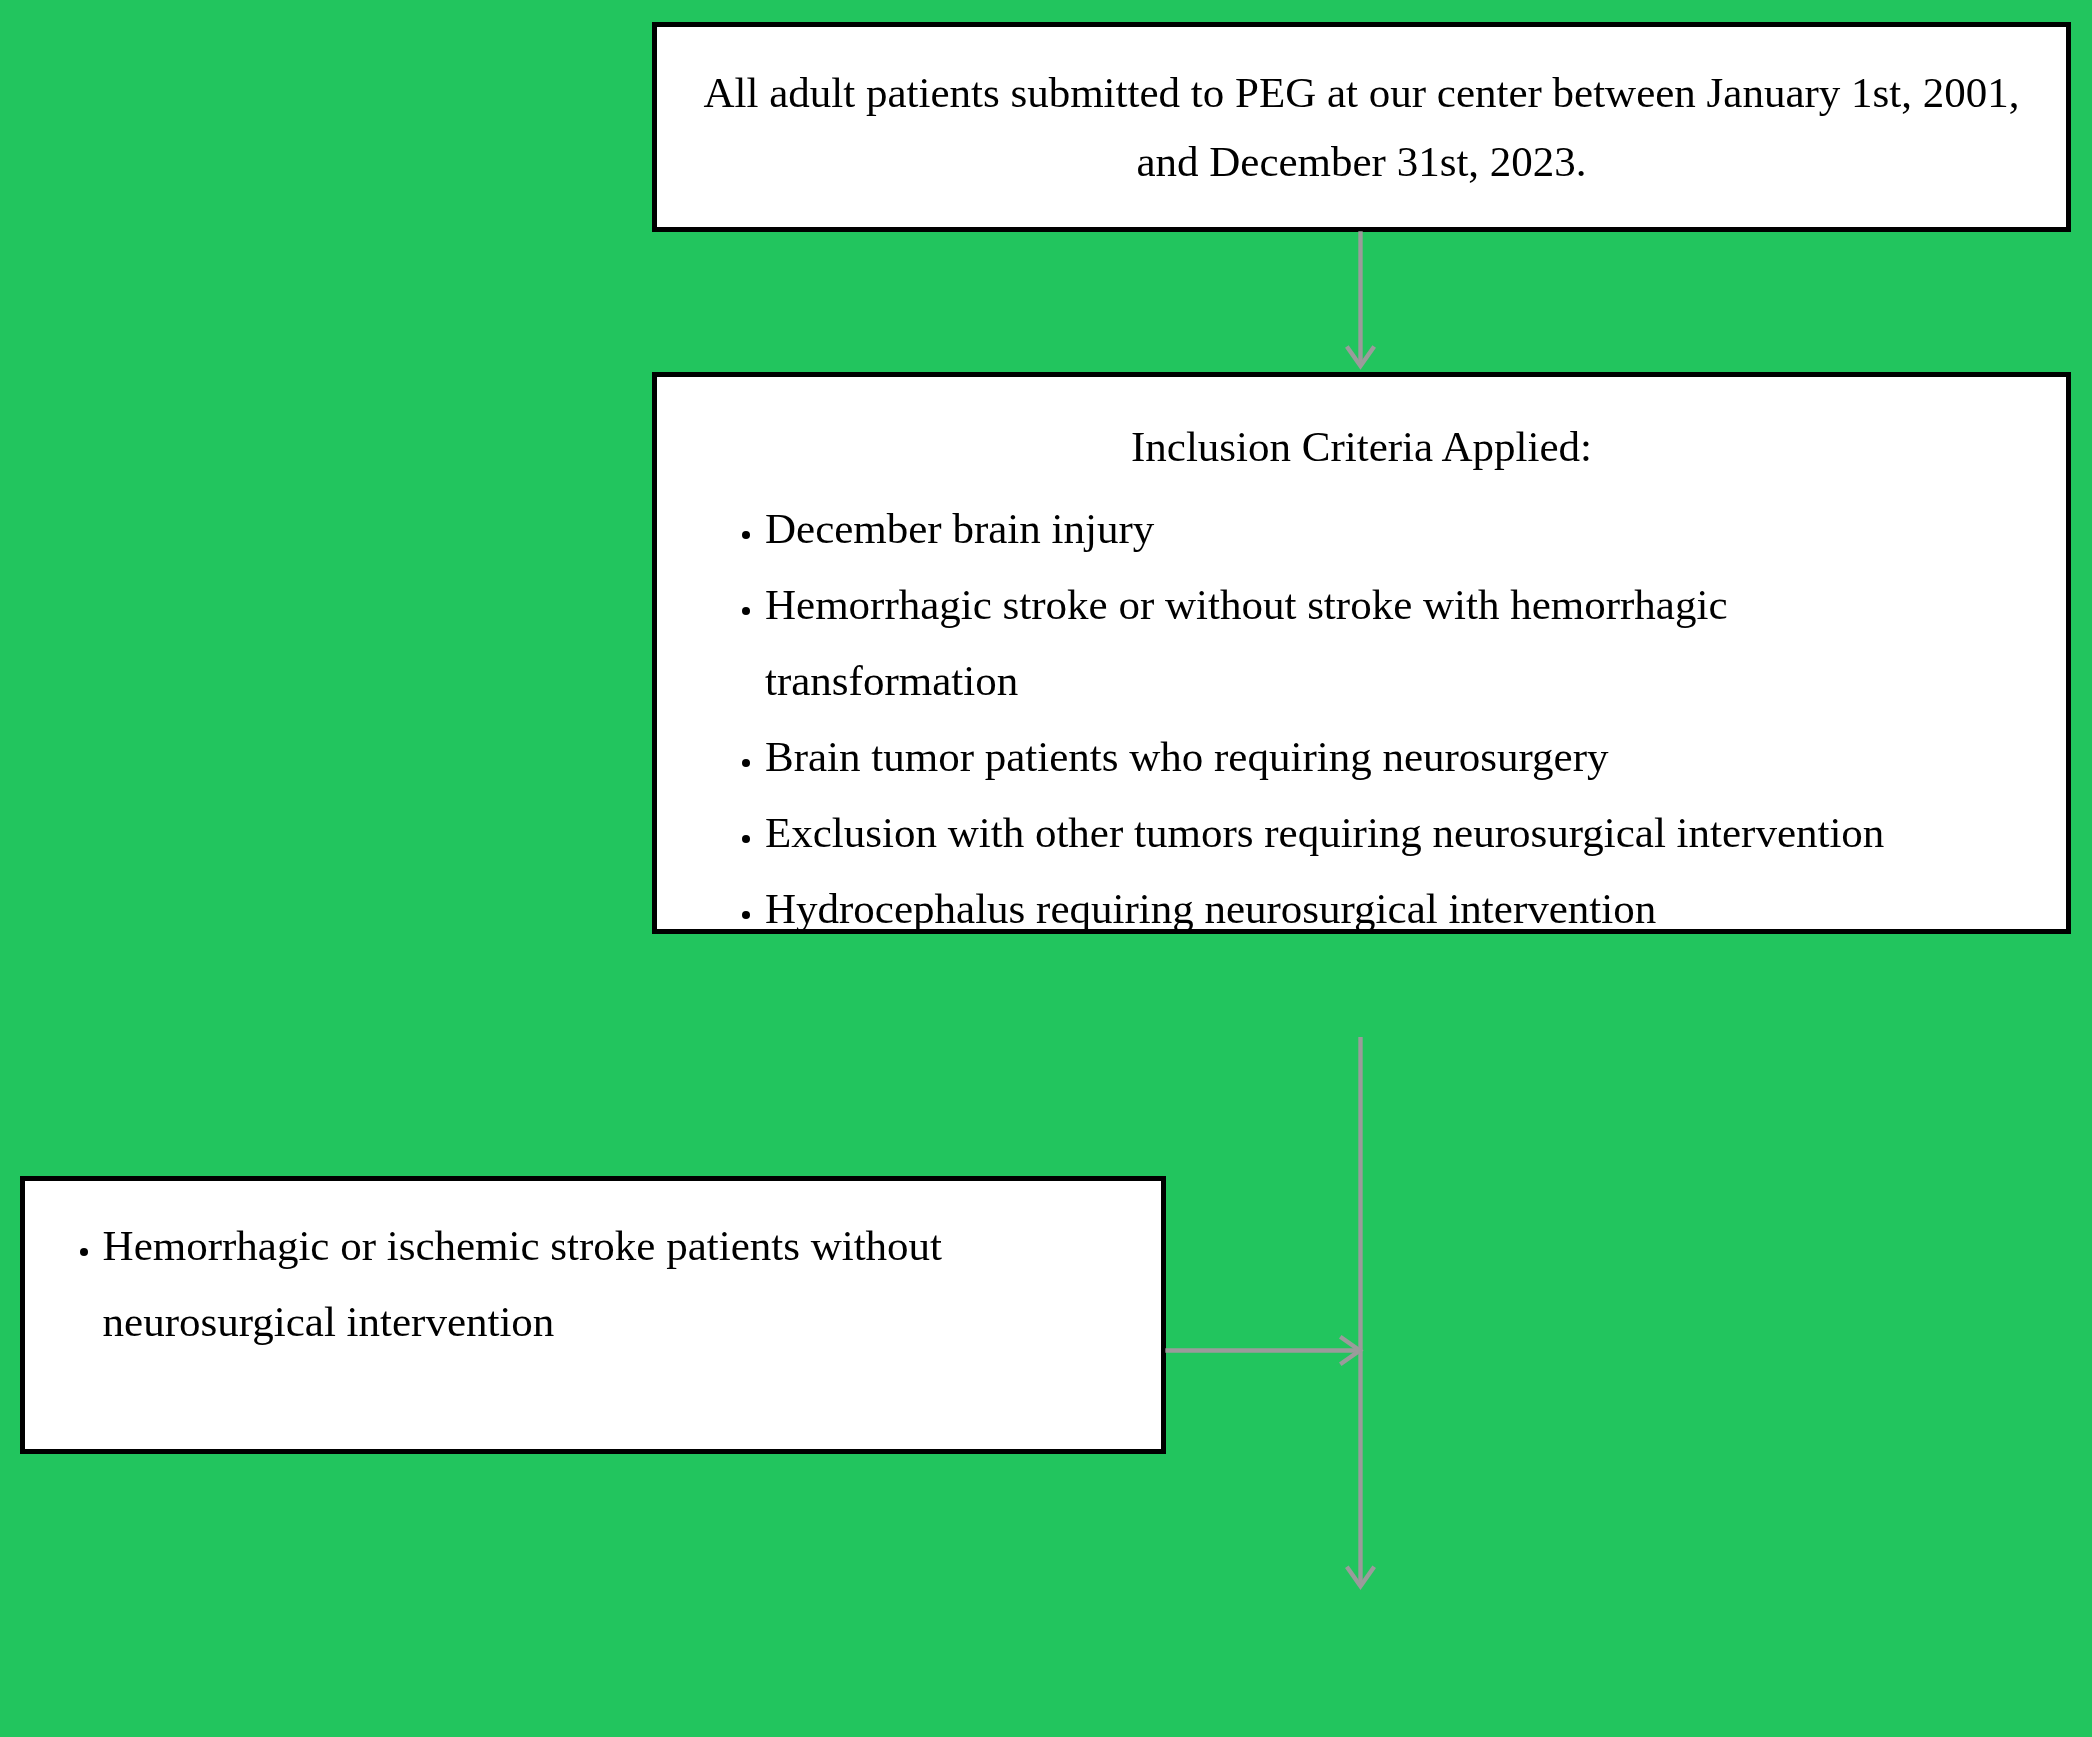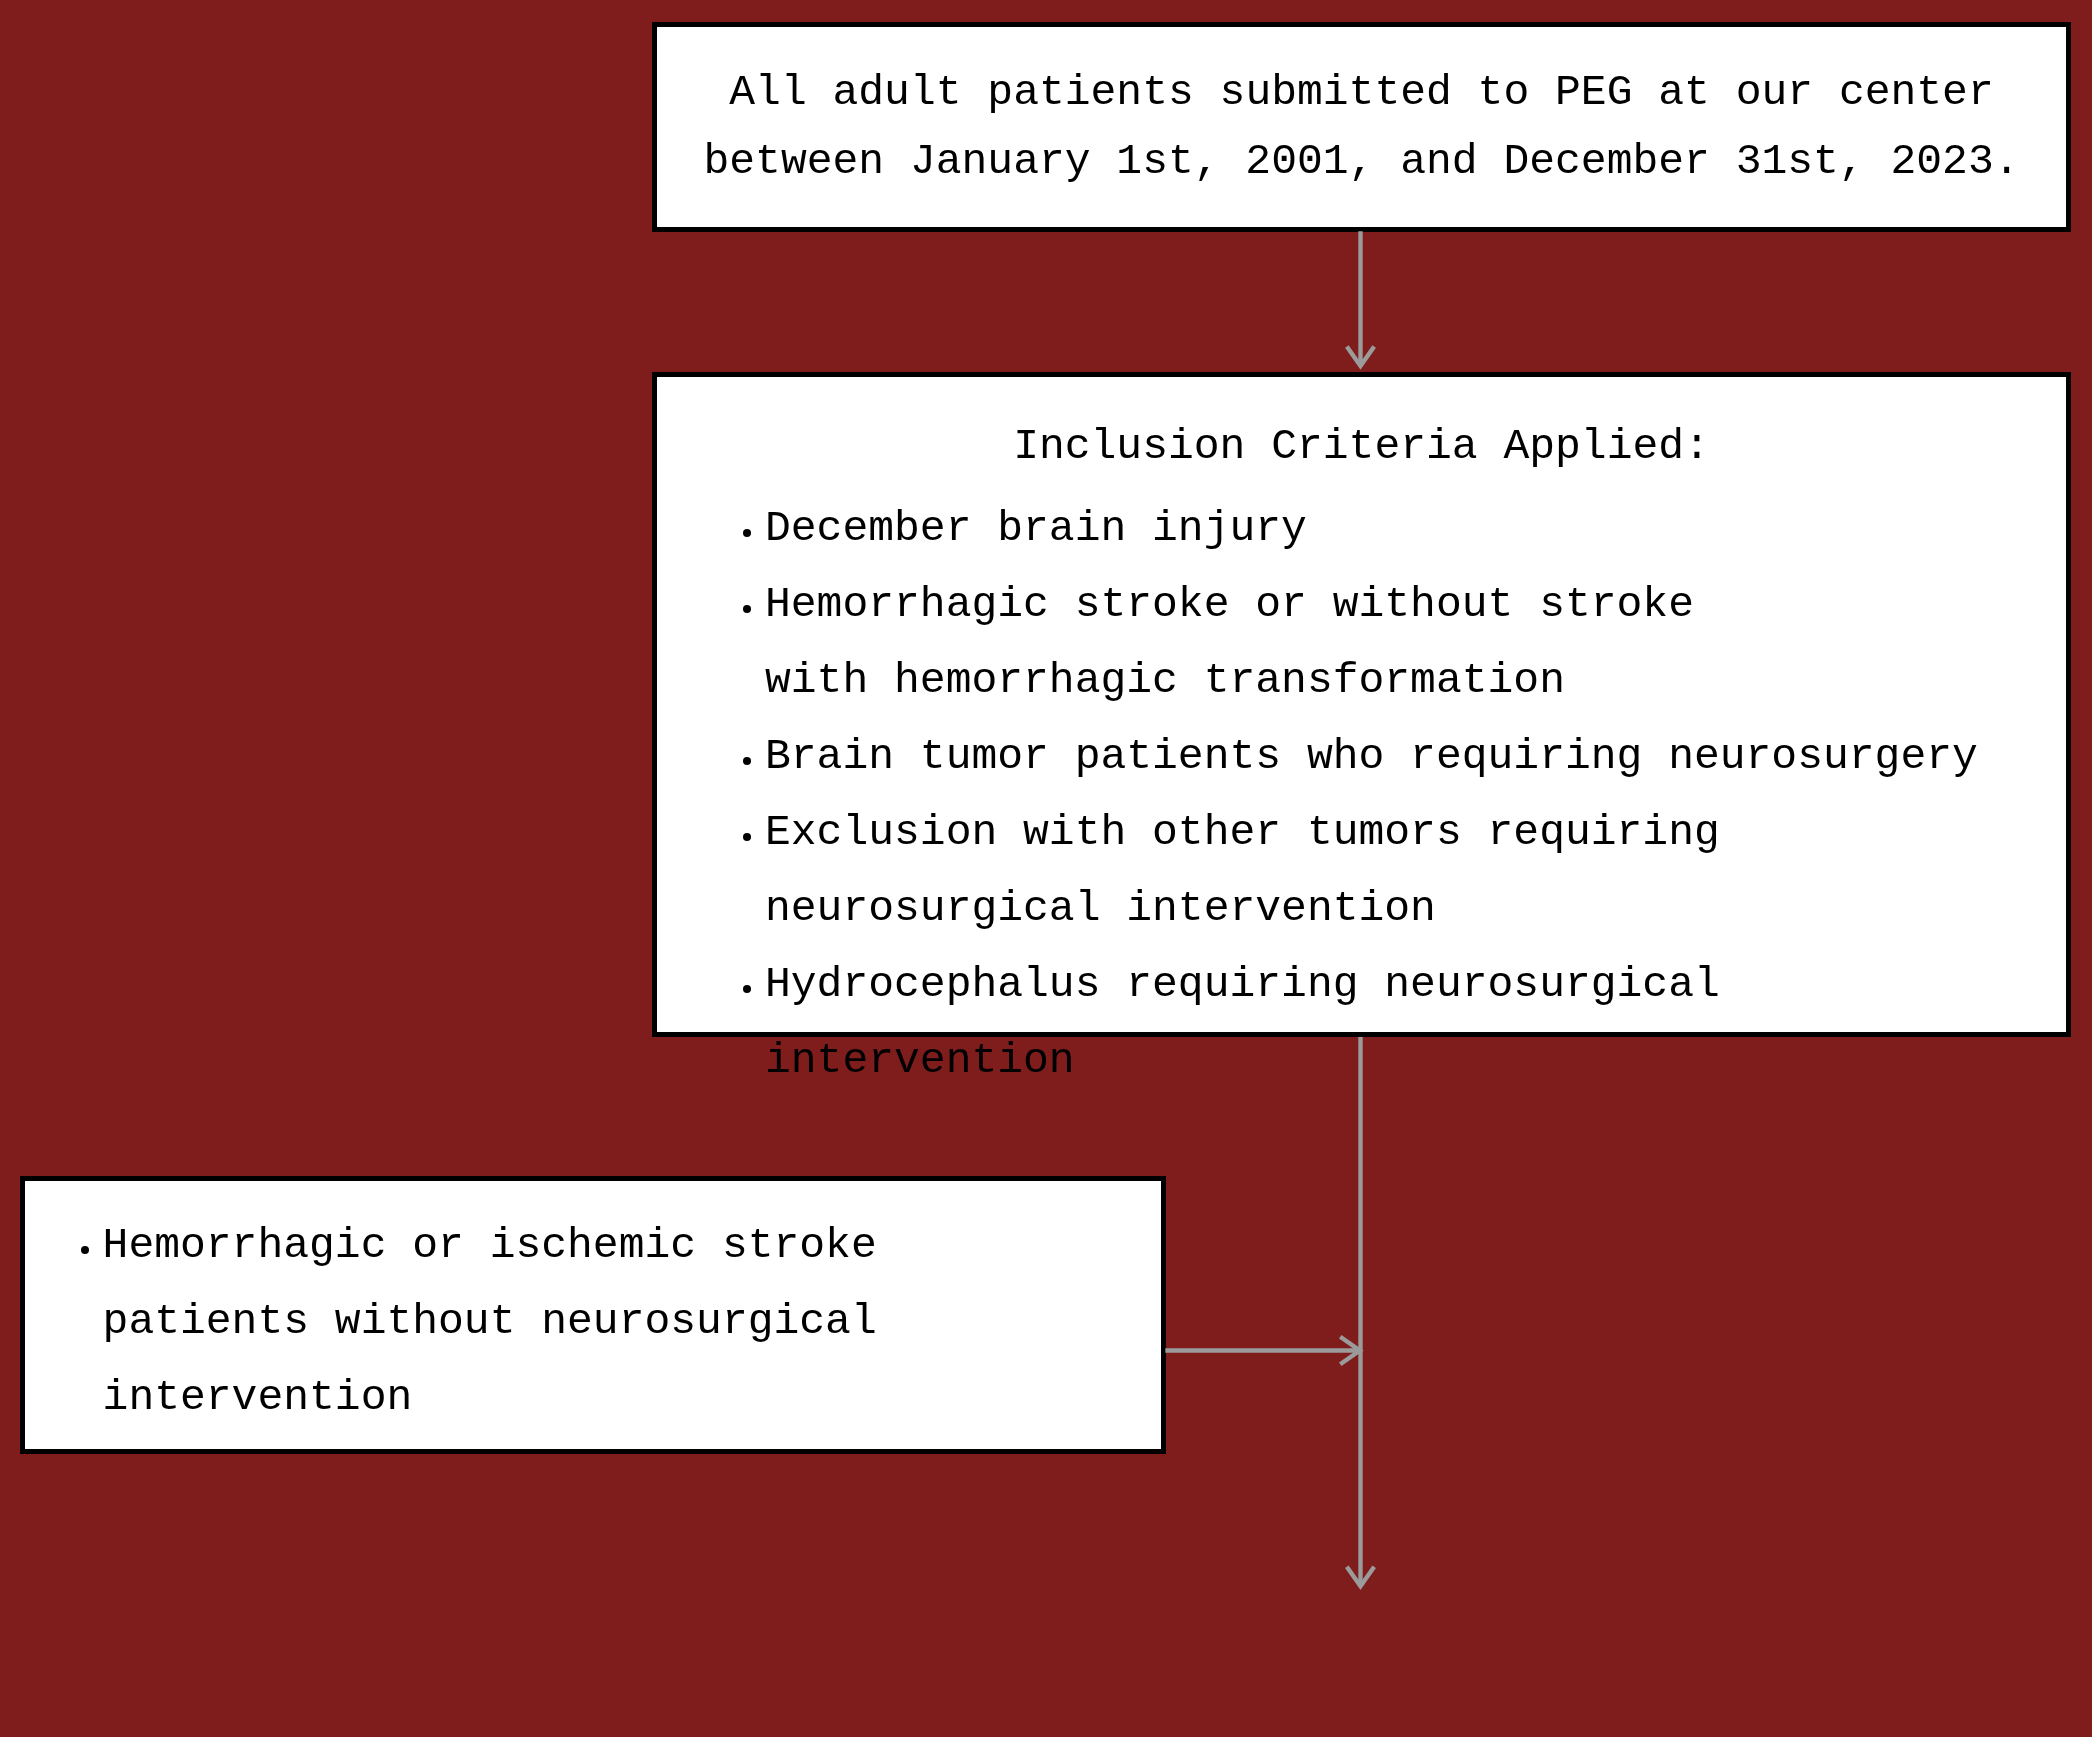--- a/index.html
+++ b/index.html
@@ -4,22 +4,22 @@
 <style>
   html, body {
     margin: 0;
     padding: 0;
     background: #ffffff;
   }
   .canvas {
     position: relative;
     width: 2093px;
     height: 1738px;
-    background: #7f1d1d;
-    font-family: Liberation Mono, monospace;
+    background: #22c55e;
+    font-family: Liberation Serif, serif;
     color: #000000;
     overflow: hidden;
   }
   .box {
     position: absolute;
     box-sizing: border-box;
     border: 5.9px solid #000000;
     background: #ffffff;
     font-size: 43px;
   }
@@ -29,21 +29,21 @@
     display: flex;
     align-items: center;
     justify-content: center;
     text-align: center;
     line-height: 69px;
     padding: 0 29px;
   }
   .box-population p { margin: 0; }
   .box-inclusion {
     left: 652px; top: 372px;
-    width: 1419px; height: 665px;
+    width: 1419px; height: 562px;
     padding-top: 35px;
   }
   .box-exclusion {
     left: 19.6px; top: 1176px;
     width: 1146px; height: 278px;
     padding-top: 21.6px;
   }
   .box-title {
     text-align: center;
     line-height: 69px;

